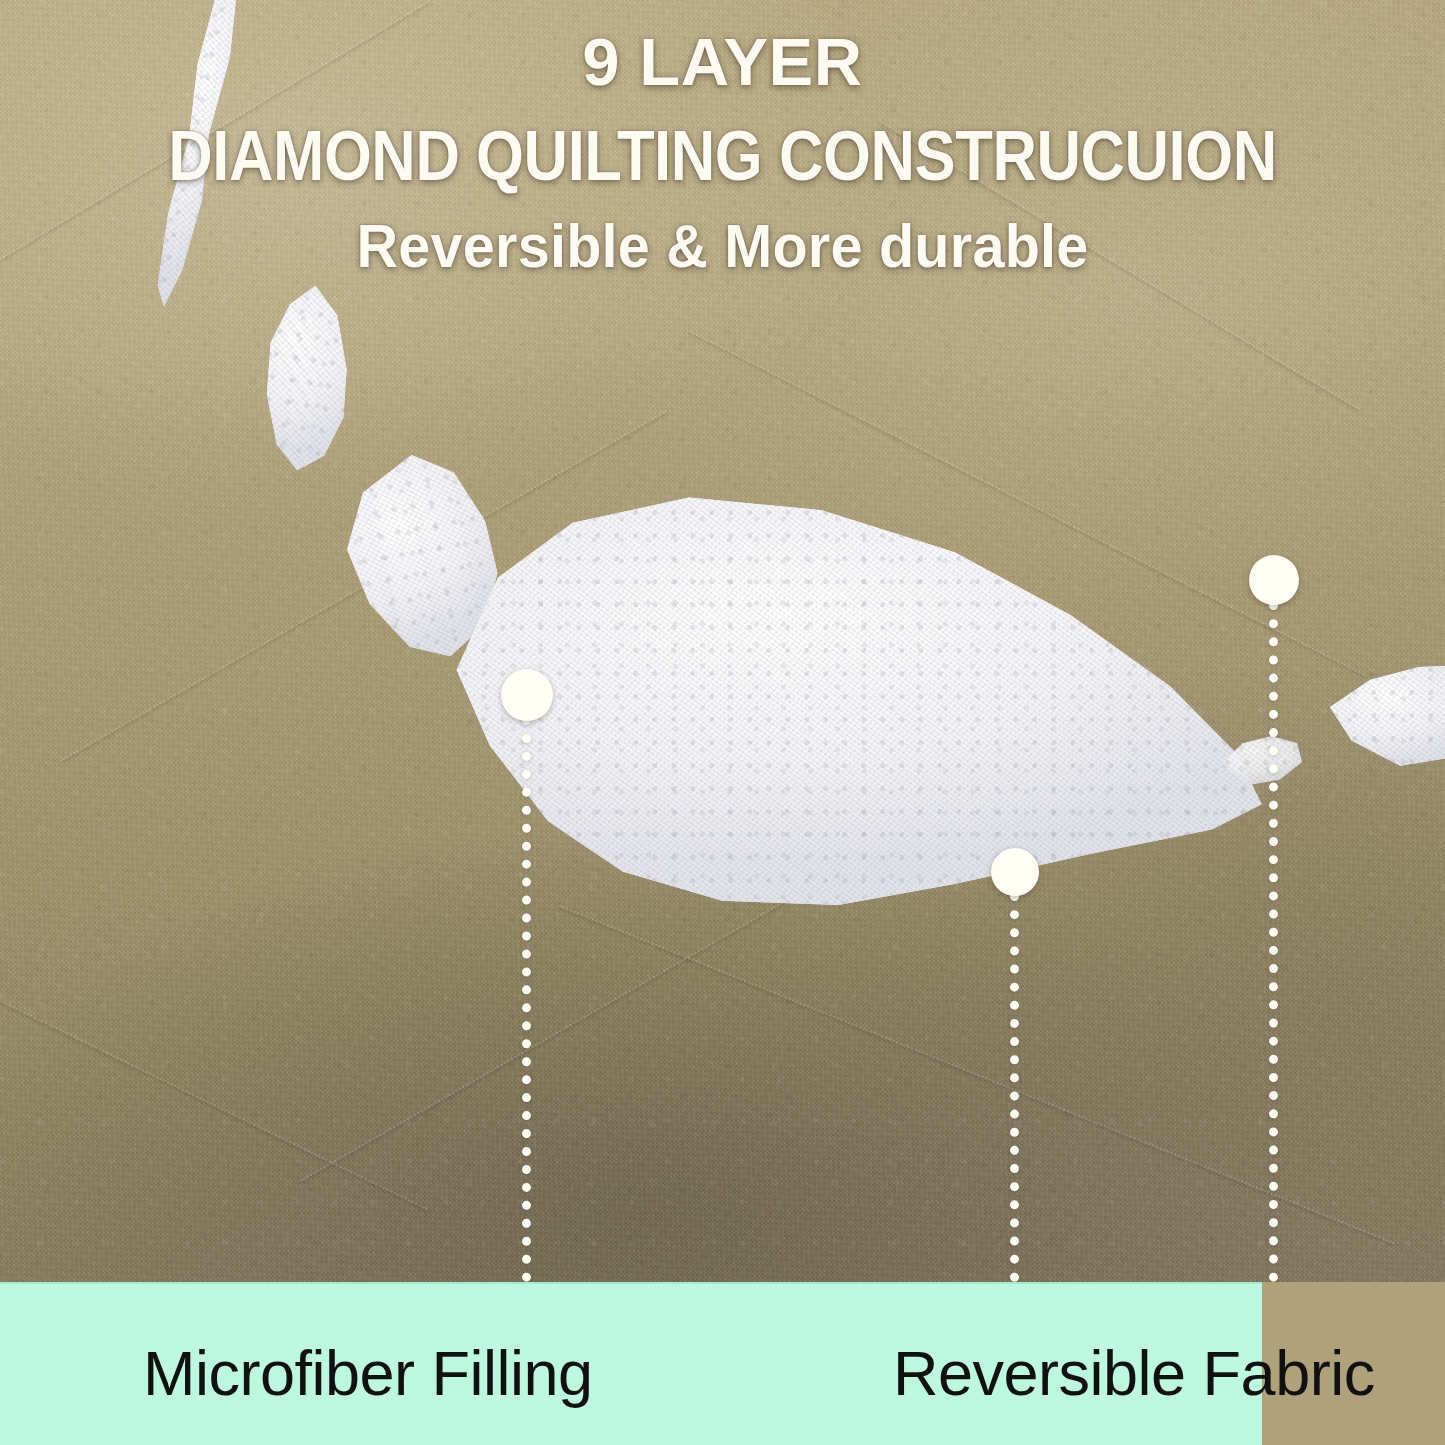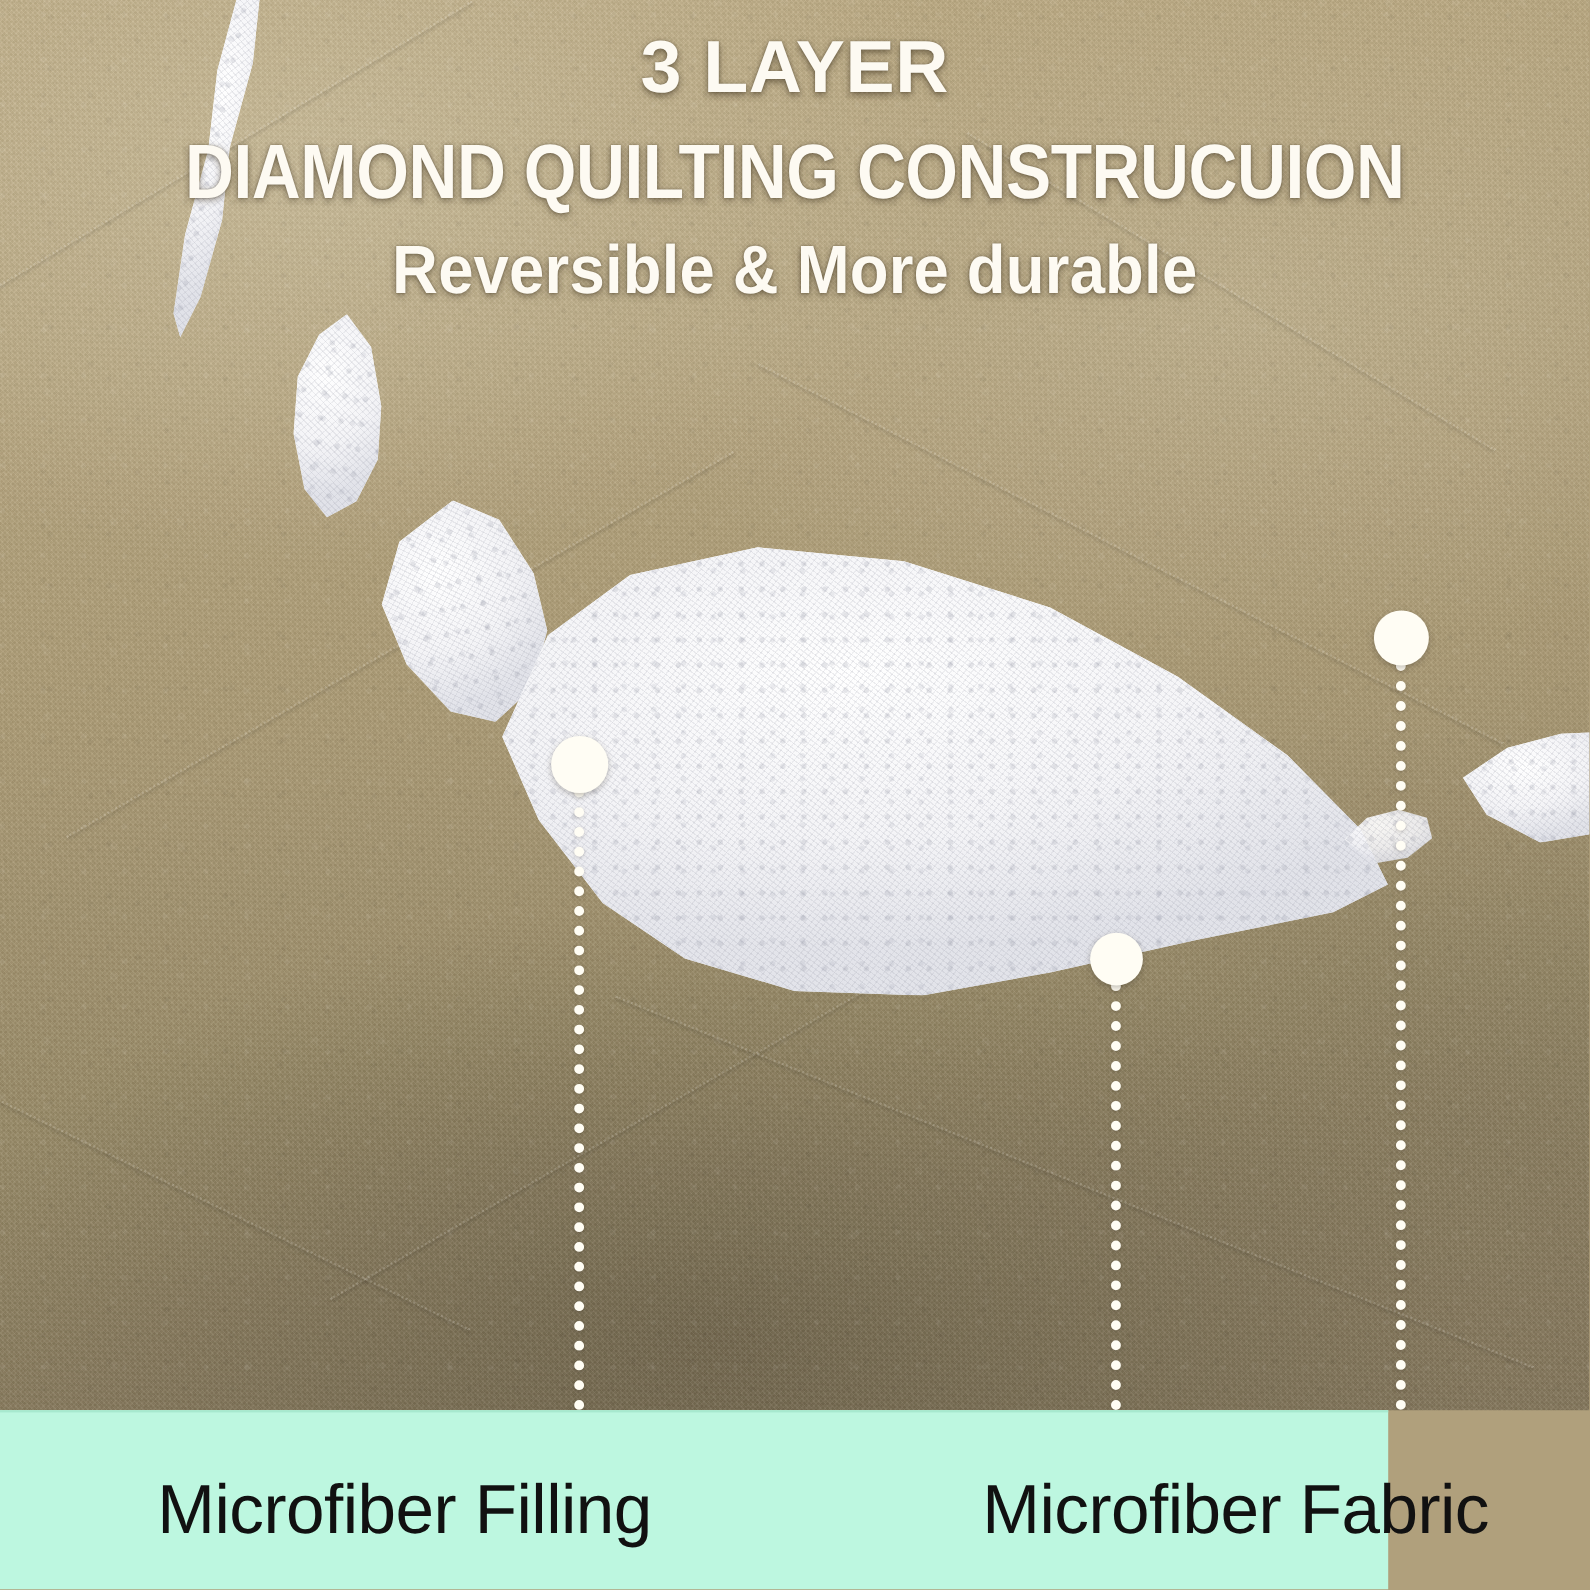--- a/index.html
+++ b/index.html
@@ -217,24 +217,24 @@
       <div class="callout-line" style="left:1010px; top:892px; height:390px;"></div>
       <div class="callout-dot" style="left:991px; top:848px; width:48px; height:48px;"></div>
     </div>
 
     <div class="callout">
       <div class="callout-line" style="left:1269px; top:601px; height:681px;"></div>
       <div class="callout-dot" style="left:1249px; top:555px; width:50px; height:50px;"></div>
     </div>
 
     <div class="headline">
-      <div class="hl-1">3 LAYER</div>
+      <div class="hl-1">9 LAYER</div>
       <div class="hl-2">DIAMOND QUILTING CONSTRUCUION</div>
       <div class="hl-3">Reversible &amp; More durable</div>
     </div>
   </div>
 
   <div class="legend">
     <div class="legend-item" id="legend-filling">Microfiber Filling</div>
-    <div class="legend-item" id="legend-fabric">Microfiber Fabric</div>
+    <div class="legend-item" id="legend-fabric">Reversible Fabric</div>
   </div>
 
 </div>
 
 </body></html>

